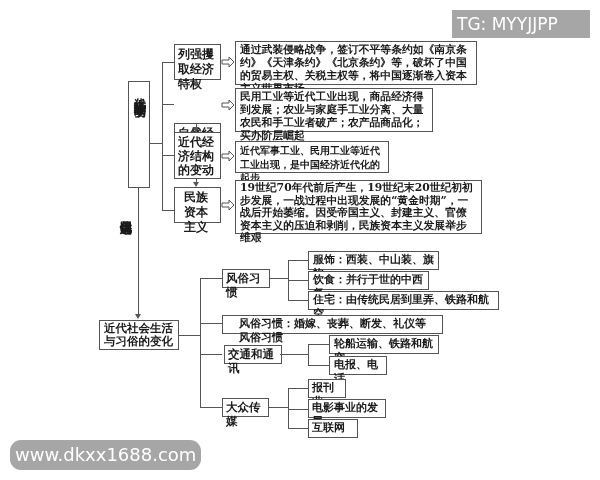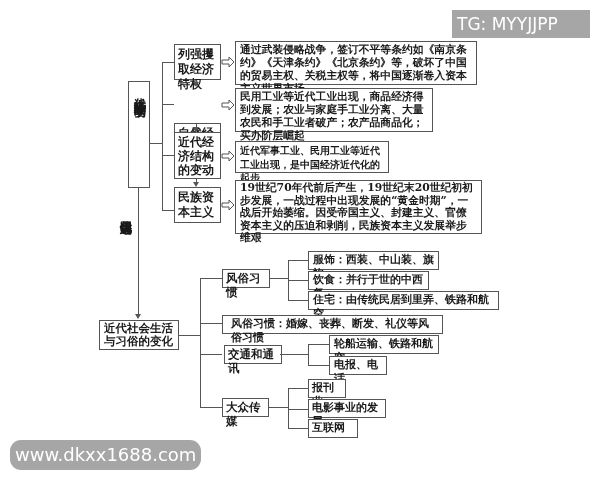--- a/index.html
+++ b/index.html
@@ -25,21 +25,21 @@
 <div class="hline" style="left:150px;top:143px;width:12px;"></div>
 <div class="vline" style="left:162px;top:62px;height:148px;"></div>
 <div class="hline" style="left:162px;top:62px;width:12px;"></div>
 <div class="hline" style="left:162px;top:104px;width:12px;"></div>
 <div class="hline" style="left:162px;top:155px;width:12px;"></div>
 <div class="hline" style="left:162px;top:210px;width:12px;"></div>
 
 <div class="box" style="left:174px;top:44px;width:47px;height:36px;font-size:12px;line-height:15px;padding:2px 3px;">列强攫取经济特权</div>
 <div class="box" style="left:174px;top:87px;width:47px;height:36px;font-size:12px;line-height:15px;padding:2px 3px;margin-top:36px;">自然经济逐渐解体</div>
 <div class="box" style="left:174px;top:132px;width:47px;height:47px;font-size:12px;line-height:14px;padding:2px 3px;">近代经济结构的变动</div>
-<div class="box" style="left:174px;top:187px;width:47px;height:36px;font-size:12px;line-height:15px;padding:2px 3px;">民族资本主义</div>
+<div class="box" style="left:174px;top:187px;width:47px;height:36px;font-size:12px;line-height:15px;padding:2px 9px;">民族资本主义</div>
 
 <div class="vline" style="left:196px;top:80px;height:5px;"></div>
 <div class="arrowdown" style="left:193px;top:82px;"></div>
 <div class="vline" style="left:196px;top:123px;height:7px;"></div>
 <div class="arrowdown" style="left:193px;top:127px;"></div>
 <div class="vline" style="left:196px;top:179px;height:6px;"></div>
 <div class="arrowdown" style="left:193px;top:182px;"></div>
 
 <svg class="arrow" style="left:221px;top:56px;" viewBox="0 0 14 12">
     <path d="M1 4 H8 V1 L13 6 L8 11 V8 H1 Z" fill="#fff" stroke="#555" stroke-width="1"></path>
@@ -75,21 +75,21 @@
 <div class="box" style="left:222px;top:269px;width:48px;height:19px;font-size:11.5px;line-height:14px;padding:1px 3px;">风俗习惯</div>
 <div class="hline" style="left:270px;top:278px;width:18px;"></div>
 <div class="vline" style="left:288px;top:260px;height:40px;"></div>
 <div class="hline" style="left:288px;top:260px;width:20px;"></div>
 <div class="hline" style="left:288px;top:280px;width:20px;"></div>
 <div class="hline" style="left:288px;top:300px;width:20px;"></div>
 <div class="box" style="left:308px;top:251px;width:131px;height:19px;font-size:11px;line-height:14px;padding:1px 4px;">服饰：西装、中山装、旗袍</div>
 <div class="box" style="left:308px;top:271px;width:121px;height:19px;font-size:11px;line-height:14px;padding:1px 4px;">饮食：并行于世的中西餐</div>
 <div class="box" style="left:308px;top:291px;width:191px;height:19px;font-size:11px;line-height:14px;padding:1px 4px;">住宅：由传统民居到里弄、铁路和航空</div>
 
-<div class="box" style="left:222px;top:315px;width:221px;height:19px;font-size:11px;line-height:14px;padding:1px 8px;">风俗习惯：婚嫁、丧葬、断发、礼仪等风俗习惯</div>
+<div class="box" style="left:222px;top:315px;width:221px;height:19px;font-size:11px;line-height:14px;padding:1px 16px;">风俗习惯：婚嫁、丧葬、断发、礼仪等风俗习惯</div>
 
 <div class="box" style="left:224px;top:345px;width:58px;height:19px;font-size:11.5px;line-height:14px;padding:1px 3px;">交通和通讯</div>
 <div class="hline" style="left:280px;top:354px;width:28px;"></div>
 <div class="vline" style="left:308px;top:344px;height:21px;"></div>
 <div class="hline" style="left:308px;top:344px;width:22px;"></div>
 <div class="hline" style="left:308px;top:365px;width:22px;"></div>
 <div class="box" style="left:329px;top:335px;width:110px;height:19px;font-size:11px;line-height:14px;padding:1px 4px;">轮船运输、铁路和航空</div>
 <div class="box" style="left:329px;top:356px;width:58px;height:19px;font-size:11px;line-height:14px;padding:1px 4px;">电报、电话</div>
 
 <div class="box" style="left:222px;top:398px;width:47px;height:19px;font-size:11.5px;line-height:14px;padding:1px 3px;">大众传媒</div>

